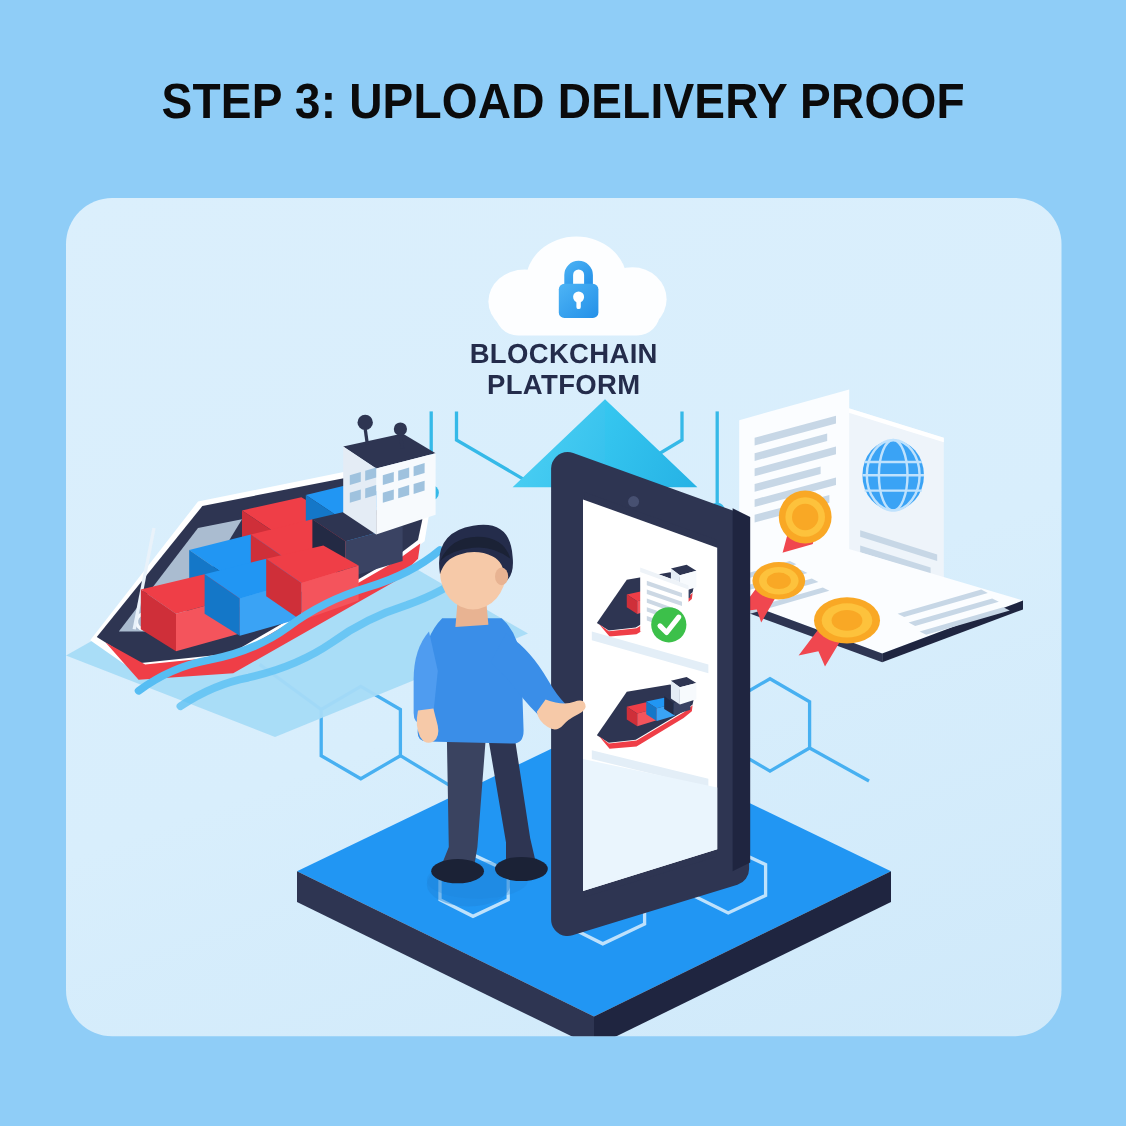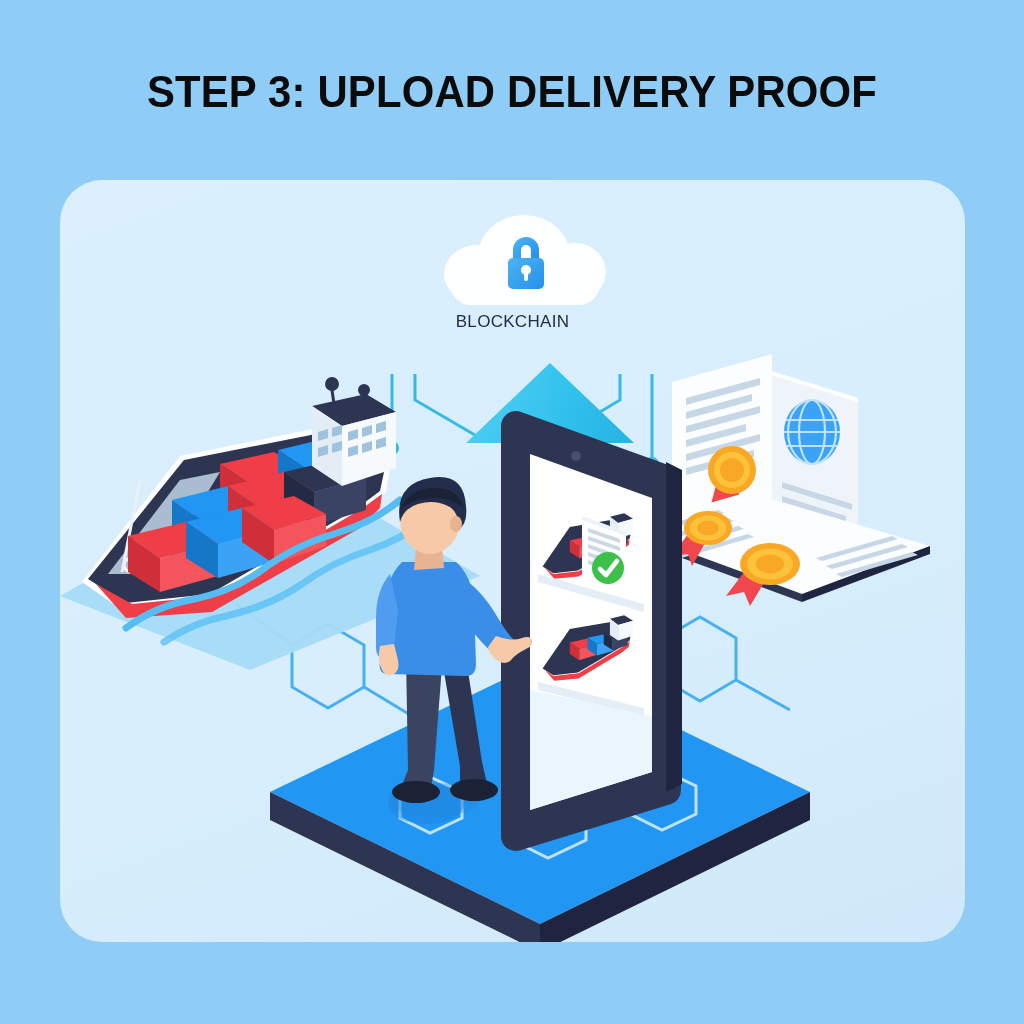--- a/index.html
+++ b/index.html
@@ -41,21 +41,21 @@
     position:absolute;background:#fdfeff;border-radius:50%;
   }
   .cloud .c1{left:34px;top:0px;width:92px;height:82px;}
   .cloud .c2{left:0px;top:30px;width:66px;height:58px;}
   .cloud .c3{left:100px;top:28px;width:62px;height:58px;}
   .cloud .cbase{left:6px;top:48px;width:150px;height:42px;border-radius:22px;}
   .lockwrap{position:absolute;left:56px;top:16px;width:52px;height:62px;}
 
   .cloudlabel{
     position:absolute;left:0;top:128px;width:905px;text-align:center;
-    color:#242c4b;font-weight:normal;font-size:17px;line-height:28px;
+    color:#242c4b;font-weight:bold;font-size:25px;line-height:28px;
     letter-spacing:0.3px;
   }
   .cloudlabel span{display:block;}
 
   
   .circuits{position:absolute;left:0px;top:190px;width:905px;height:120px;}
 
   
   .shipzone{position:absolute;left:0px;top:180px;width:420px;height:300px;}
 
@@ -114,20 +114,21 @@
           <path d="M13 28 V19 a13 13 0 0 1 26 0 V28 h-8 V19 a5 5 0 0 0 -10 0 V28 Z" fill="url(#lockg)"></path>
           <rect x="8" y="27" width="36" height="31" rx="5" fill="url(#lockg)"></rect>
           <circle cx="26" cy="39" r="5" fill="#ffffff"></circle>
           <rect x="24" y="41" width="4" height="9" rx="2" fill="#ffffff"></rect>
         </svg>
       </div>
     </div>
 
     <div class="cloudlabel">
       <span>BLOCKCHAIN</span>
+      <span>PLATFORM</span>
     </div>
 
     <div class="circuits">
       <svg width="905" height="130" viewBox="0 0 905 130">
         <g stroke="#35b9e8" stroke-width="3" fill="none">
           <path d="M332 4 V72"></path>
           <path d="M355 4 V30 L420 68"></path>
           <path d="M560 4 V30 L500 66"></path>
           <path d="M592 4 V88"></path>
         </g>

